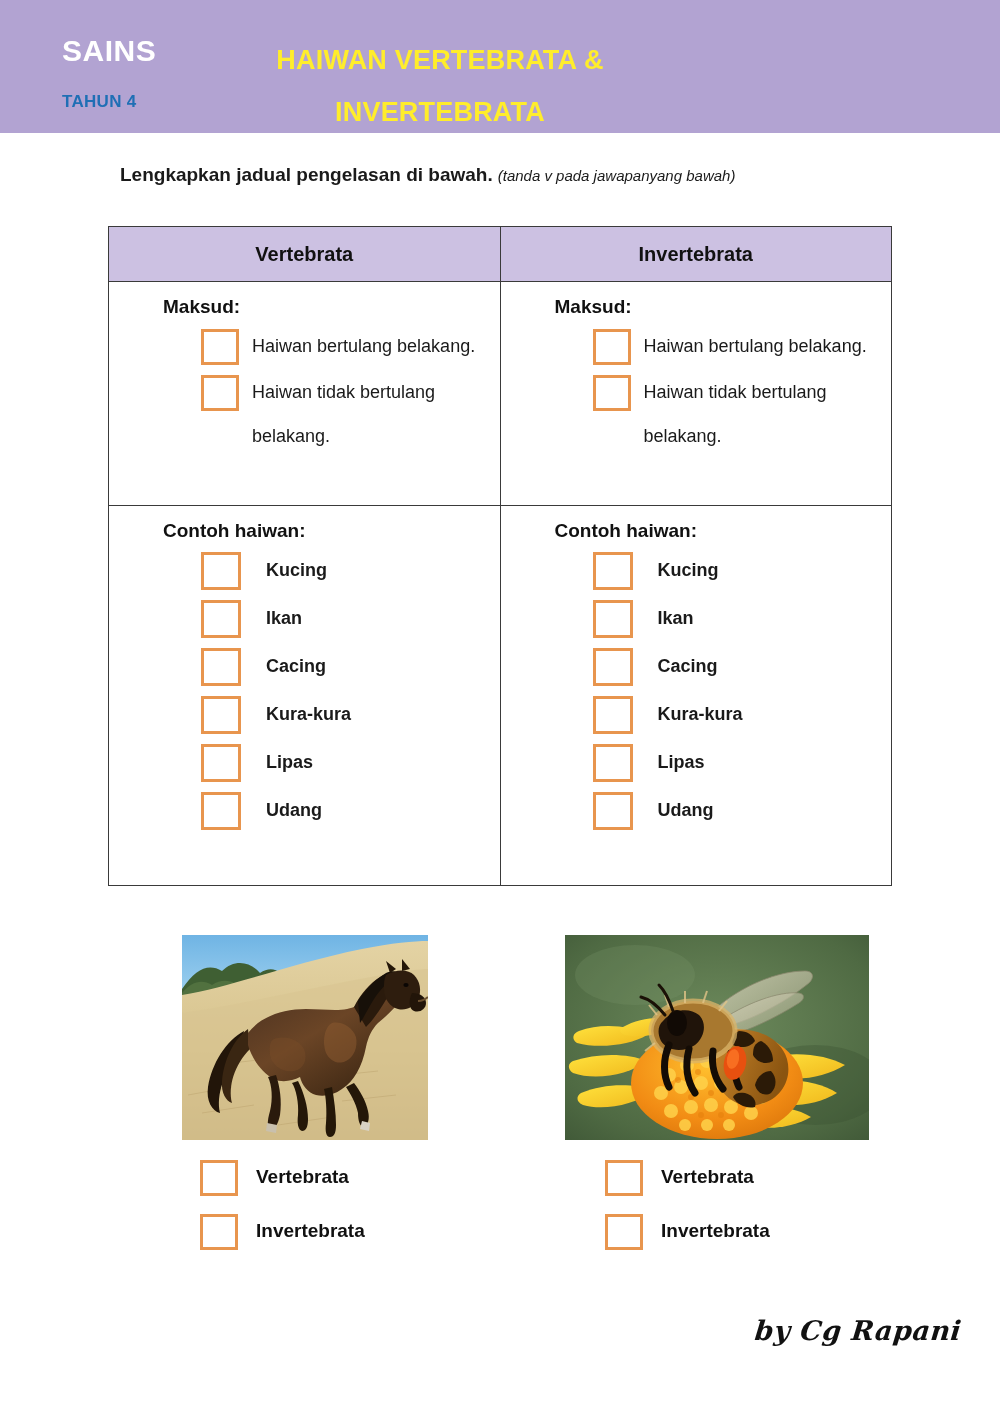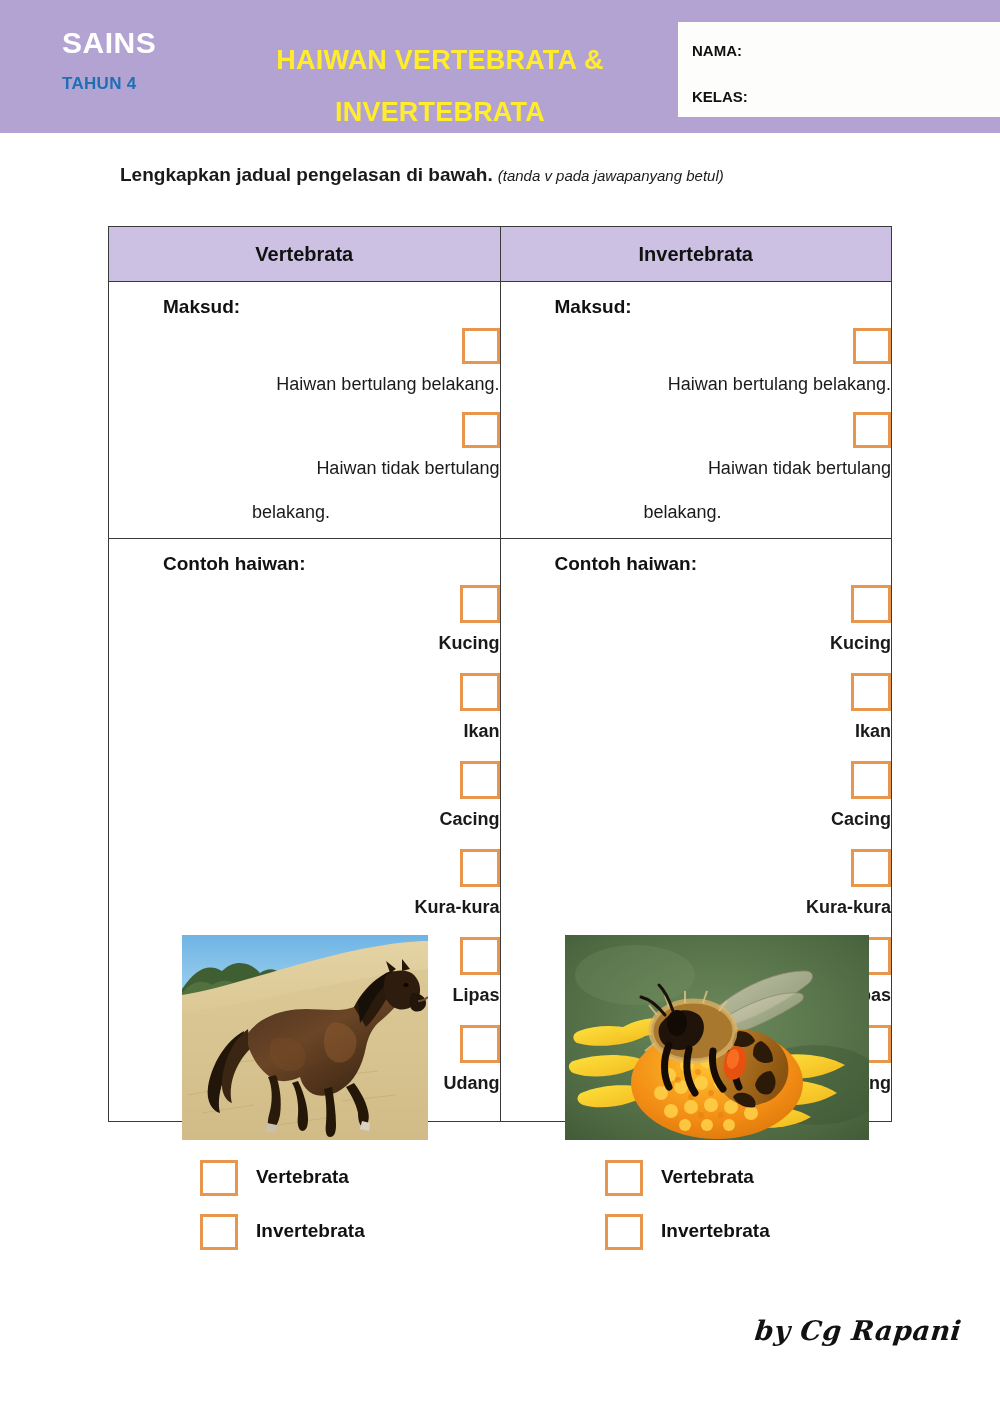--- a/index.html
+++ b/index.html
@@ -22,38 +22,38 @@
   
   .header-band {
     position: absolute;
     left: 0; top: 0;
     width: 1000px;
     height: 133px;
     background: #b2a3d2;
   }
   .subject-block {
     position: absolute;
-    left: 62px; top: 24px;
+    left: 62px; top: 32px;
     width: 180px;
     text-align: left;
   }
   .subject-title {
     font-size: 30px;
     font-weight: bold;
     color: #ffffff;
     letter-spacing: 0.5px;
     line-height: 38px;
   }
   .subject-year {
     font-size: 17px;
     font-weight: bold;
     color: #1f6fb5;
     letter-spacing: 0.3px;
     line-height: 28px;
-    margin-top: 8px;
+    margin-top: 18px;
   }
   .worksheet-title {
     position: absolute;
     left: 240px; top: 34px;
     width: 400px;
     text-align: center;
     font-size: 27px;
     font-weight: bold;
     color: #ffed2b;
     line-height: 52px;
@@ -119,23 +119,22 @@
   .section-head {
     font-size: 19px;
     font-weight: bold;
     color: #111111;
     margin-bottom: 8px;
   }
 
   
   .check-row {
     display: flex;
-    align-items: flex-end;
+    align-items: center;
     margin: 0 0 6px 38px;
-    flex-direction: column;
   }
   .checkbox {
     width: 38px;
     height: 36px;
     border: 3px solid #e8954e;
     background: #ffffff;
     flex: 0 0 auto;
     margin-top: 2px;
   }
   .check-label {
@@ -217,29 +216,25 @@
     <div class="subject-block">
       <div class="subject-title">SAINS</div>
       <div class="subject-year">TAHUN 4</div>
     </div>
 
     <div class="worksheet-title">
       <div>HAIWAN VERTEBRATA &amp;</div>
       <div>INVERTEBRATA</div>
     </div>
 
-    <div class="name-box">
-      <div class="name-line">NAMA:</div>
-      <div class="name-line second">KELAS:</div>
-    </div>
 
   </div>
 
   <div class="instruction">
-    <span class="main">Lengkapkan jadual pengelasan di bawah.</span><span class="hint">(tanda v pada jawapanyang betul)</span>
+    <span class="main">Lengkapkan jadual pengelasan di bawah.</span><span class="hint">(tanda v pada jawapanyang bawah)</span>
   </div>
 
   <table class="class-table">
     <thead>
       <tr>
         <th>Vertebrata</th>
         <th>Invertebrata</th>
       </tr>
     </thead>
     <tbody>

